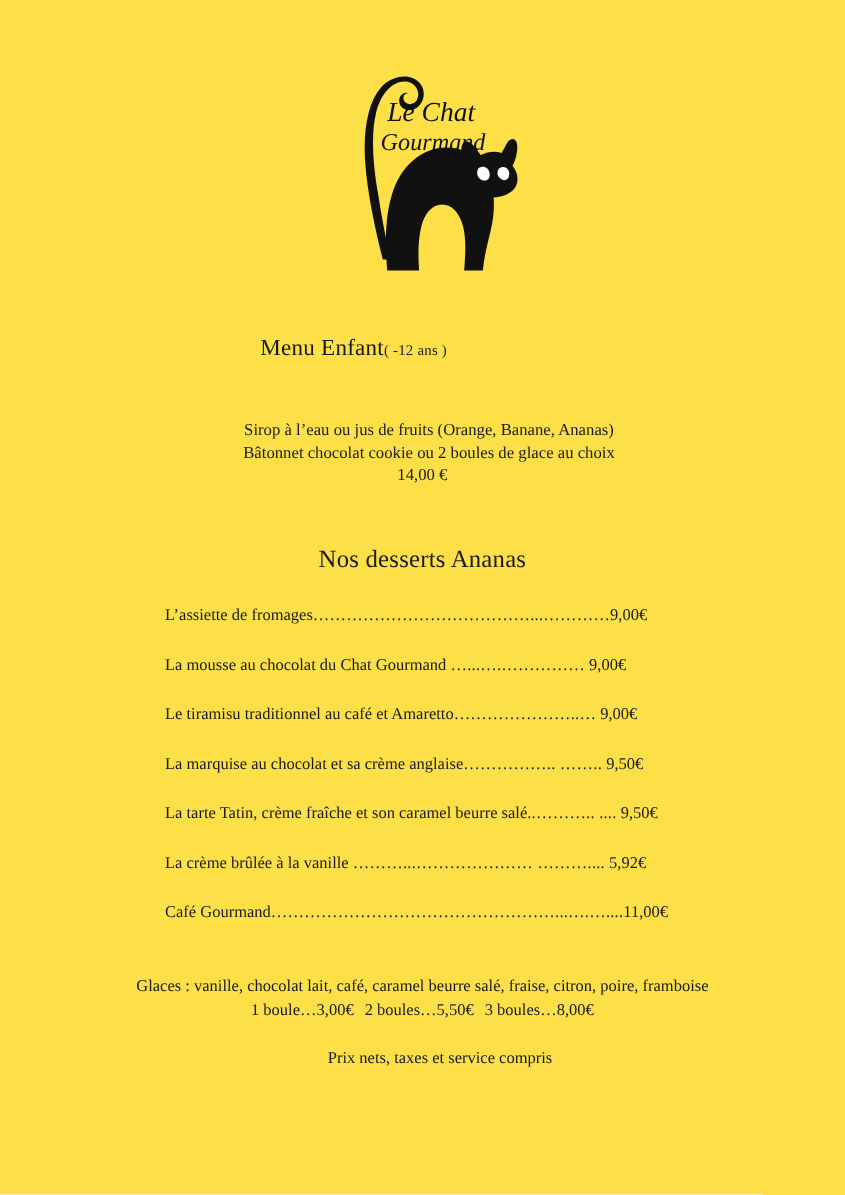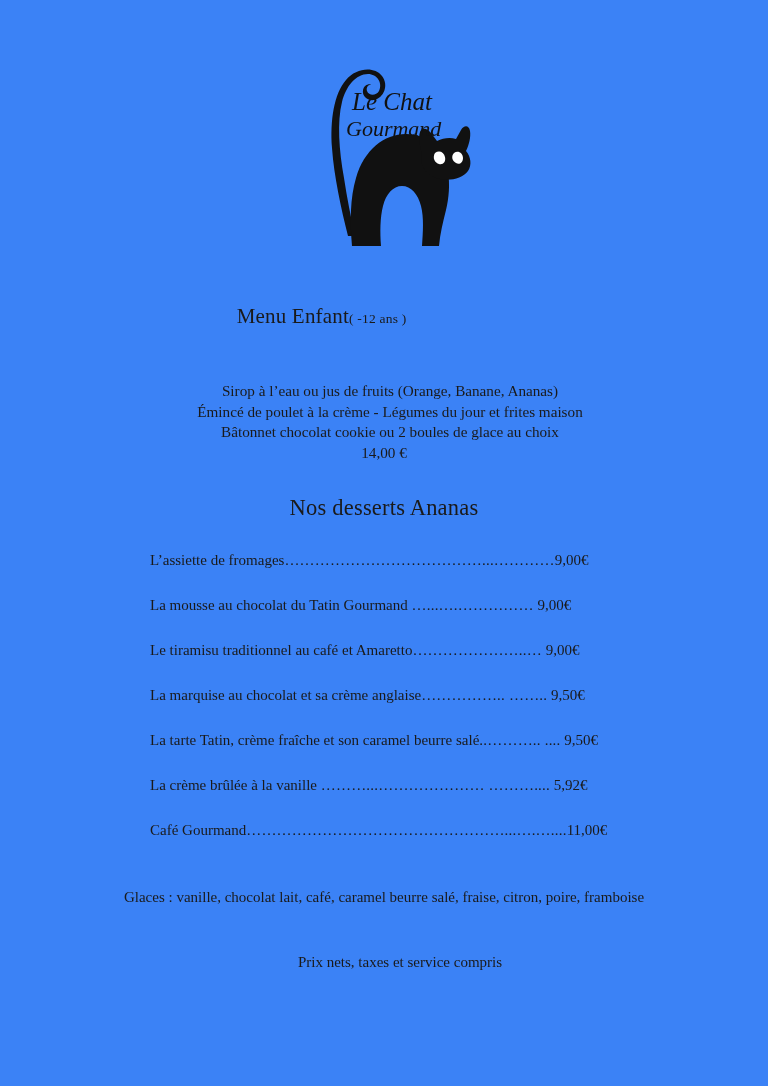--- a/index.html
+++ b/index.html
@@ -13,21 +13,21 @@
     position: relative;
     font-family: "Liberation Serif", "DejaVu Serif", serif;
     color: #1a1a1a;
     overflow: hidden;
   }
 
   .page {
     width: 768px;
     height: 1086px;
     position: relative;
-    background: #3b82f6;
+    background: #fde047;
   }
 
   
   .logo-block {
     position: absolute;
     top: 58px;
     left: 0;
     width: 768px;
     display: flex;
     justify-content: center;
@@ -176,35 +176,34 @@
       <text x="52" y="78" font-family="&quot;Liberation Serif&quot;, serif" font-size="22" font-style="italic" fill="#111111">Gourmand</text>
     </svg>
   </div>
 
   <div class="enfant-heading">
     <span class="main-title">Menu Enfant</span><span class="sub-title">( -12 ans )</span>
   </div>
 
   <div class="enfant-lines">
     <div class="line">Sirop à l’eau ou jus de fruits (Orange, Banane, Ananas)</div>
-    <div class="line">Émincé de poulet à la crème - Légumes du jour et frites maison</div>
     <div class="line">Bâtonnet chocolat cookie ou 2 boules de glace au choix</div>
     <div class="price-line">14,00 €</div>
   </div>
 
   <div class="desserts-heading">Nos desserts Ananas</div>
 
   <div class="dessert-list">
 
     <div class="dessert-row">
       <span class="d-name">L’assiette de fromages</span><span class="d-dots">…………………………………...…………</span><span class="d-price">9,00€</span>
     </div>
 
     <div class="dessert-row">
-      <span class="d-name">La mousse au chocolat du Tatin Gourmand </span><span class="d-dots">…...….……………</span><span class="d-price"> 9,00€</span>
+      <span class="d-name">La mousse au chocolat du Chat Gourmand </span><span class="d-dots">…...….……………</span><span class="d-price"> 9,00€</span>
     </div>
 
     <div class="dessert-row">
       <span class="d-name">Le tiramisu traditionnel au café et Amaretto</span><span class="d-dots">…………………..…</span><span class="d-price"> 9,00€</span>
     </div>
 
     <div class="dessert-row">
       <span class="d-name">La marquise au chocolat et sa crème anglaise</span><span class="d-dots">…………….. ……..</span><span class="d-price"> 9,50€</span>
     </div>
 
@@ -217,17 +216,20 @@
     </div>
 
     <div class="dessert-row">
       <span class="d-name">Café Gourmand</span><span class="d-dots">……………………………………………...….…....</span><span class="d-price">11,00€</span>
     </div>
 
   </div>
 
   <div class="glaces-block">
     <div class="g-line">Glaces : vanille, chocolat lait, café, caramel beurre salé, fraise, citron, poire, framboise</div>
+    <div class="scoop-line">
+      <span>1 boule…3,00€</span><span class="gap"></span><span>2 boules…5,50€</span><span class="gap"></span><span>3 boules…8,00€</span>
+    </div>
   </div>
 
   <div class="prix-nets">Prix nets, taxes et service compris</div>
 
 </div>
 
 </body></html>

